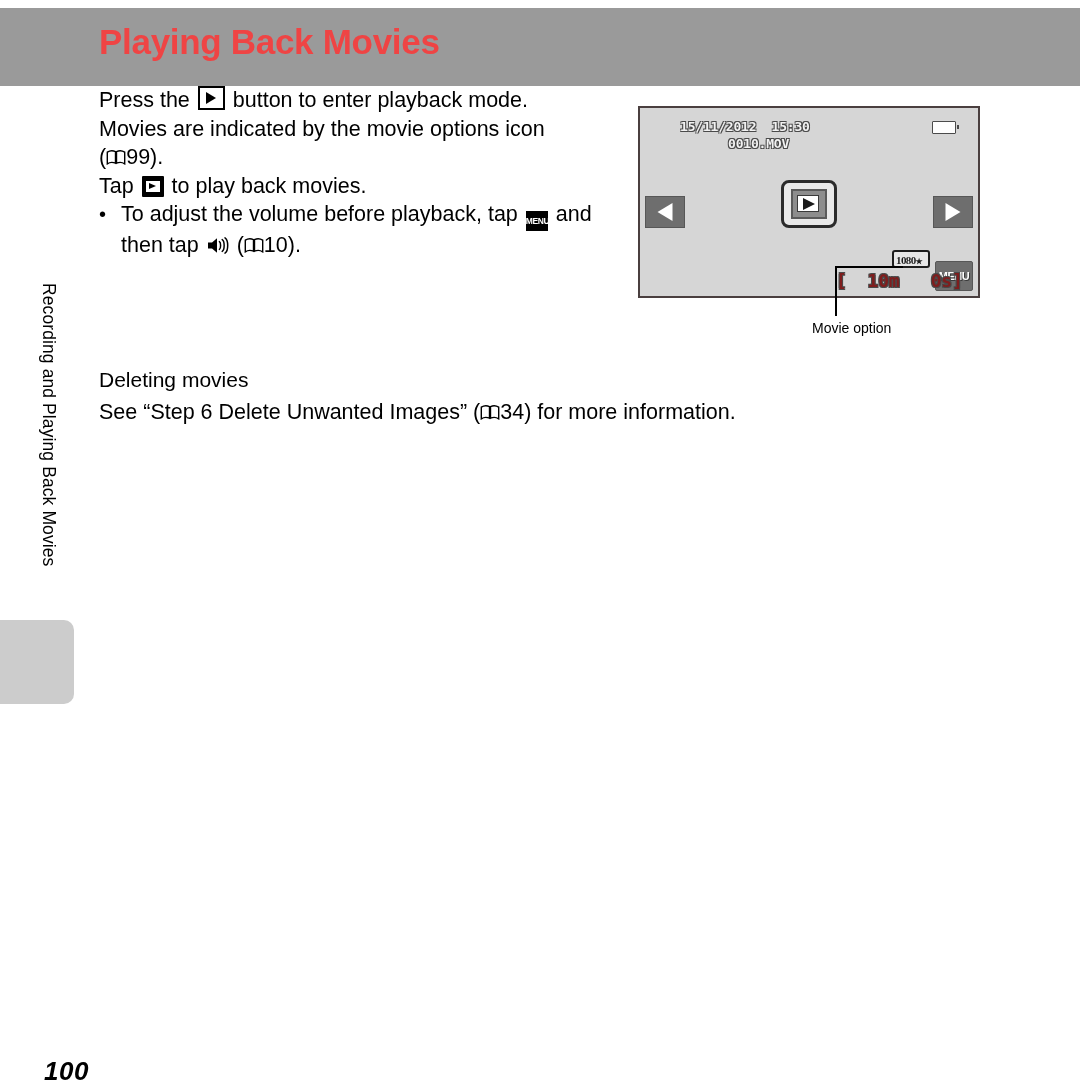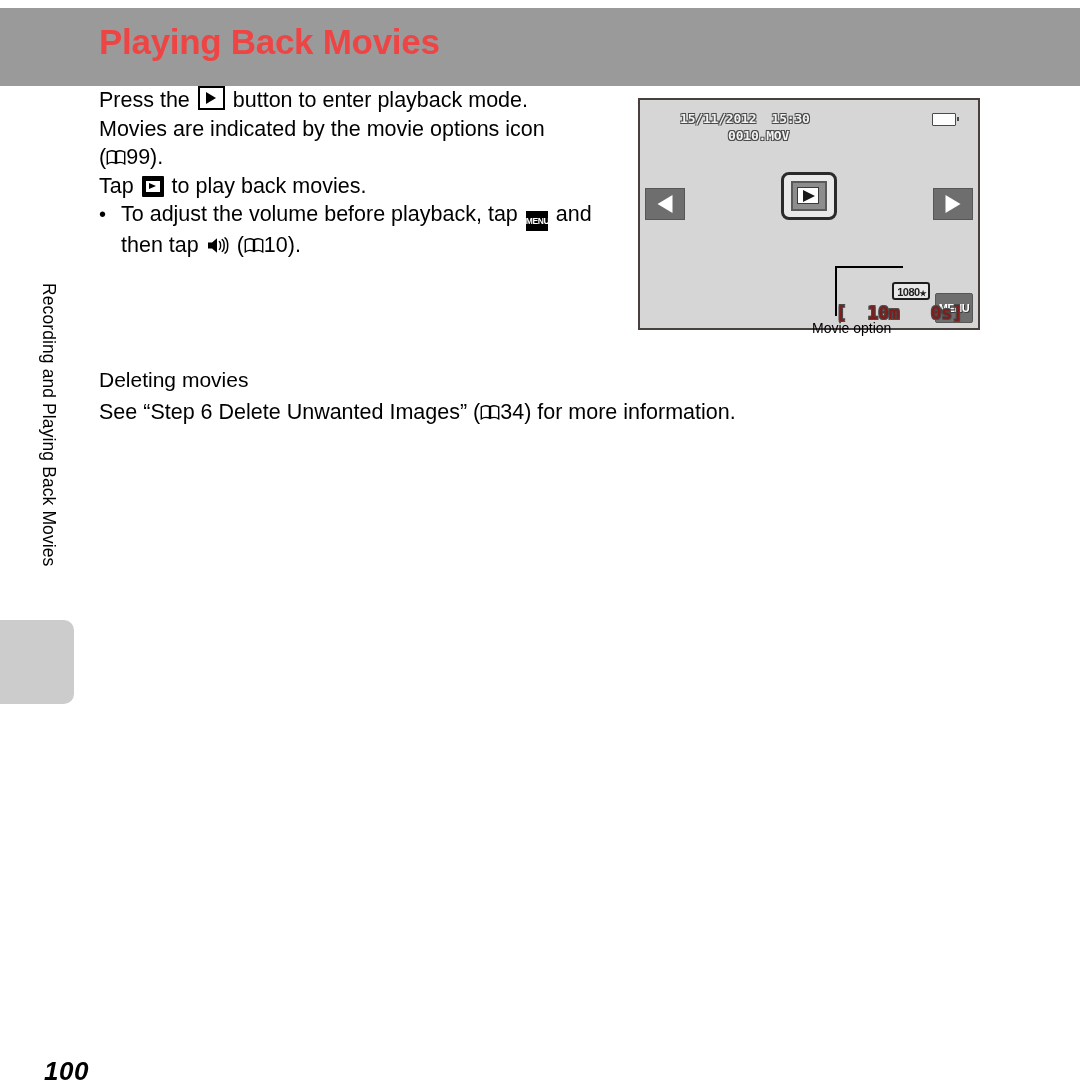--- a/index.html
+++ b/index.html
@@ -188,23 +188,23 @@
     top: 398px;
     font-size: 21.5px;
     line-height: 28px;
     white-space: nowrap;
   }
 
   
   .cam {
     position: absolute;
     left: 638px;
-    top: 98px;
+    top: 106px;
     width: 342px;
-    height: 232px;
+    height: 192px;
     background: #d6d6d6;
     border: 2px solid #4a3f3f;
     box-sizing: border-box;
   }
   .cam-osd-text {
     position: absolute;
     left: 40px;
     top: 10px;
     font-family: "DejaVu Sans Mono", monospace;
     font-size: 13px;
@@ -306,26 +306,26 @@
   }
   .cam-1080 {
     position: absolute;
     right: 48px;
     bottom: 28px;
     min-width: 38px;
     height: 18px;
     background: #e8e8e8;
     border: 2px solid #1e1e1e;
     border-radius: 3px;
-    font-family: Liberation Sans, sans-serif;
+    font-family: Liberation Serif, serif;
     font-size: 11px;
     font-weight: bold;
     color: #1e1e1e;
     line-height: 16px;
-    text-align: right;
+    text-align: left;
     letter-spacing: -0.6px;
     padding: 0 2px;
     box-sizing: border-box;
     white-space: nowrap;
   }
   .cam-menu-btn {
     position: absolute;
     right: 5px;
     bottom: 5px;
     width: 38px;

